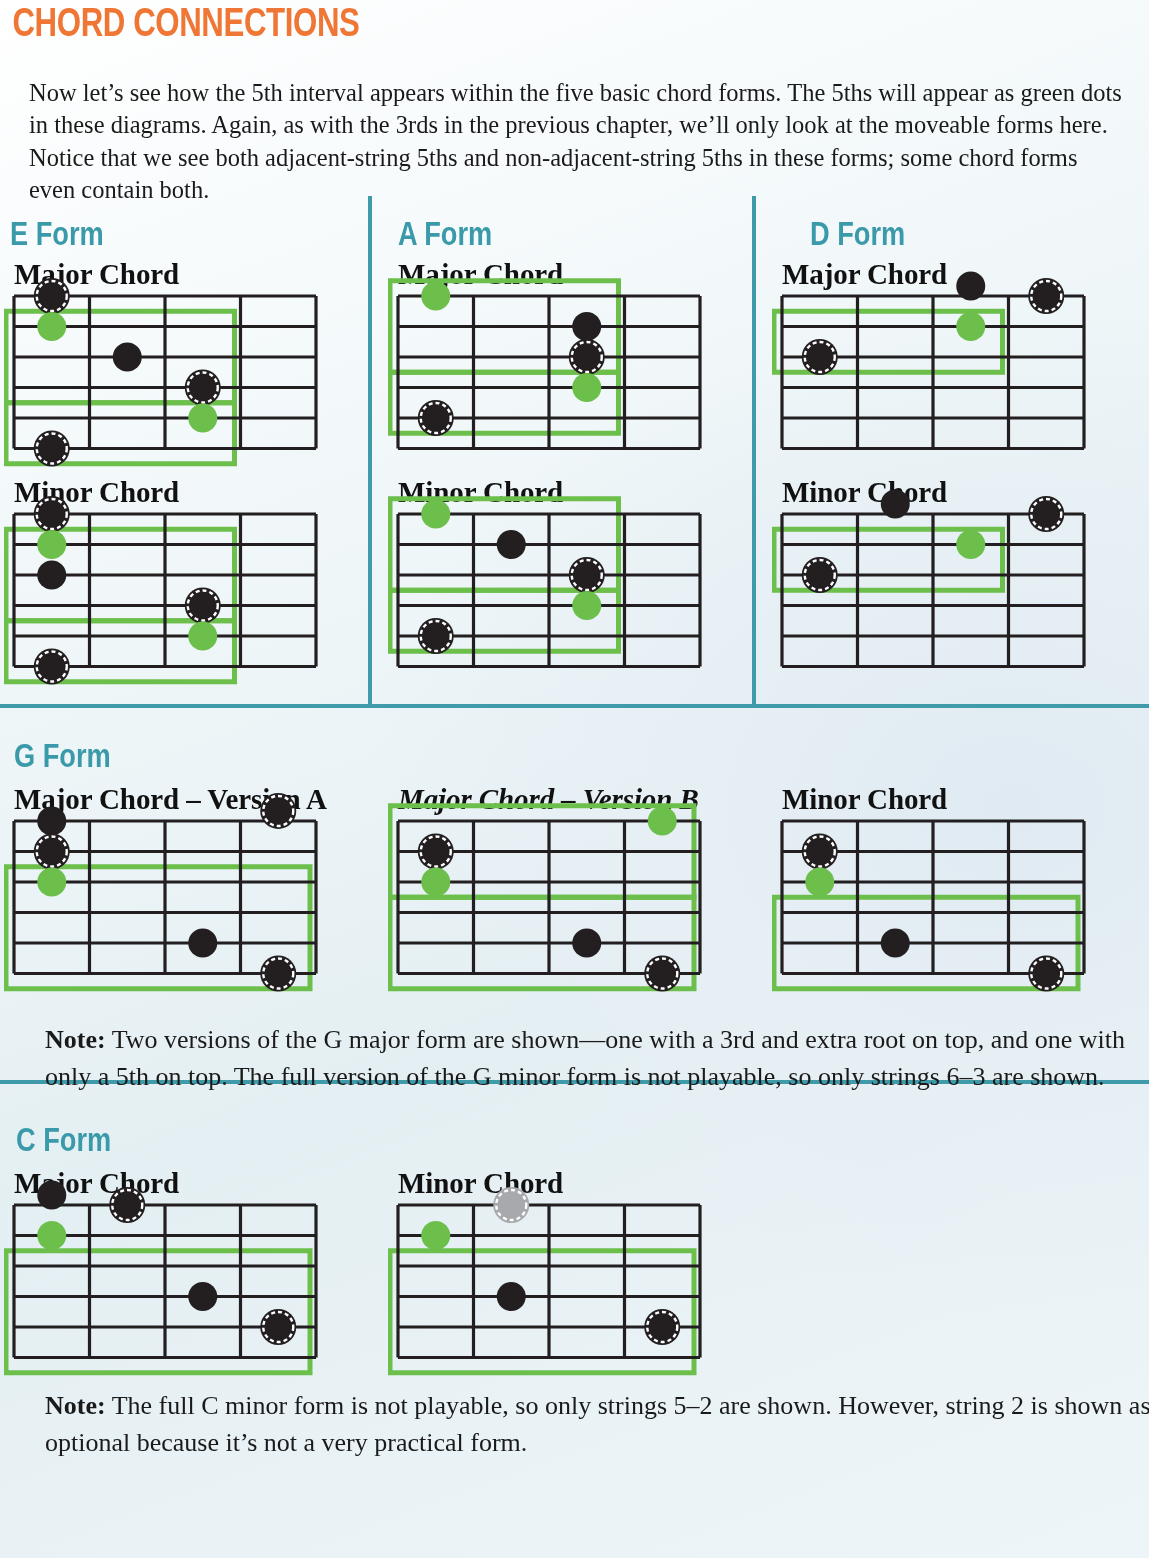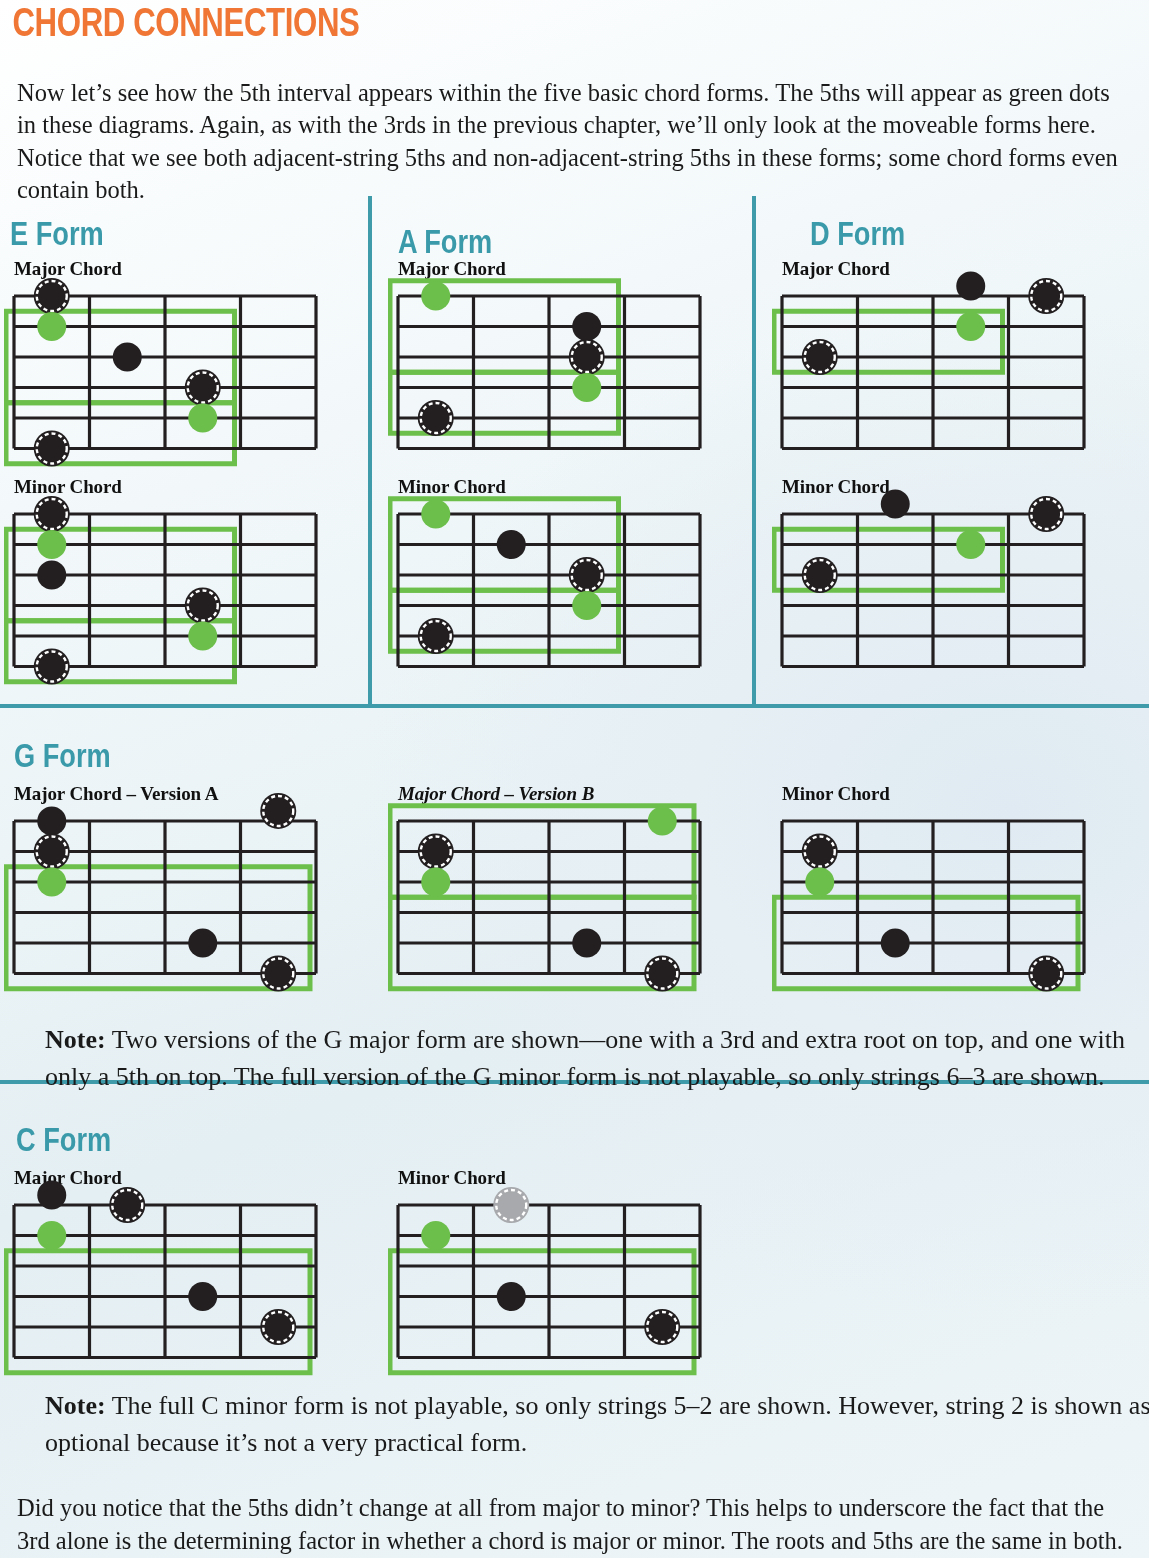--- a/index.html
+++ b/index.html
@@ -29,21 +29,21 @@
     color:#ef7634;
     margin:0;
     padding:2px 0 0 16px;
     transform:scaleX(0.78);
     transform-origin:left top;
     line-height:1.0;
   }
   .intro {
     font-size:24.5px;
     line-height:1.33;
-    padding:10px 14px 0 17px;
+    padding:10px 14px 0 29px;
     max-width:1140px;
   }
 
   
   .band { position:absolute; left:0; width:1149px; }
   .band-rule {
     position:absolute; left:0; width:1149px; height:4px;
     background:#3f9aa9;
   }
   .vsep {
@@ -57,21 +57,21 @@
     color:#3a9aa9;
     transform:scaleX(0.80);
     transform-origin:left top;
     line-height:1.0;
     margin:0;
     white-space:nowrap;
   }
   .chord-label {
     font-family:"Liberation Serif", serif;
     font-weight:bold;
-    font-size:19px;
+    font-size:29px;
     color:#111;
     margin:0;
     white-space:nowrap;
     letter-spacing:-0.1px;
   }
 
   
   .fb-wrap { position:relative; }
   .fb { display:block; }
 
@@ -174,21 +174,21 @@
             <circle cx="198.75" cy="125.5" r="18" fill="#231f20"></circle>
             <circle cx="198.75" cy="125.5" r="15" fill="none" stroke="#ffffff" stroke-width="2.4" stroke-dasharray="4 3"></circle>
             <circle cx="198.75" cy="125.5" r="13" fill="#231f20"></circle>
             <circle cx="198.75" cy="156" r="14.5" fill="#6cbf4b"></circle>
             <circle cx="47.75" cy="186.5" r="18" fill="#231f20"></circle>
             <circle cx="47.75" cy="186.5" r="15" fill="none" stroke="#ffffff" stroke-width="2.4" stroke-dasharray="4 3"></circle>
             <circle cx="47.75" cy="186.5" r="13" fill="#231f20"></circle>
           </svg>
         </div>
       </div>
-      <div style="position: absolute; left: 398px; top: 224px;">
+      <div style="position: absolute; left: 398px; top: 216px;">
         <div class="form-title">A Form</div>
       </div>
       <div style="position: absolute; left: 398px; top: 258px;">
         <div class="chord-label">Major Chord</div>
       </div>
       <div style="position: absolute; left: 388px; top: 262px;">
         <div class="fb-wrap">
           <svg class="fb" width="334" height="220.5" viewBox="0 0 334 220.5">
             <rect x="2" y="18.75" width="228.5" height="91.5" fill="none" stroke="#6cbf4b" stroke-width="5"></rect>
             <rect x="2" y="110.25" width="228.5" height="61" fill="none" stroke="#6cbf4b" stroke-width="5"></rect>
@@ -468,15 +468,14 @@
     </div>
 
   <p class="note-para" style="position:absolute;left:0;top:996px;width:1149px;">
     <b>Note:</b><span> Two versions of the G major form are shown—one with a 3rd and extra root on top, and one with only a 5th on top. The full version of the G minor form is not playable, so only strings 6–3 are shown.</span>
   </p>
 
   <p class="note-para" style="position:absolute;left:0;top:1362px;width:1149px;">
     <b>Note:</b><span> The full C minor form is not playable, so only strings 5–2 are shown. However, string 2 is shown as optional because it’s not a very practical form.</span>
   </p>
 
-  <p class="closing" style="position:absolute;left:0;top:1466px;width:1149px;">Did you notice that the 5ths didn’t change at all from major to minor? This helps to underscore the fact that the 3rd alone is the determining factor in whether a chord is major or minor. The roots and 5ths are the same in both.</p>
 
 </div>
 
 </body></html>

